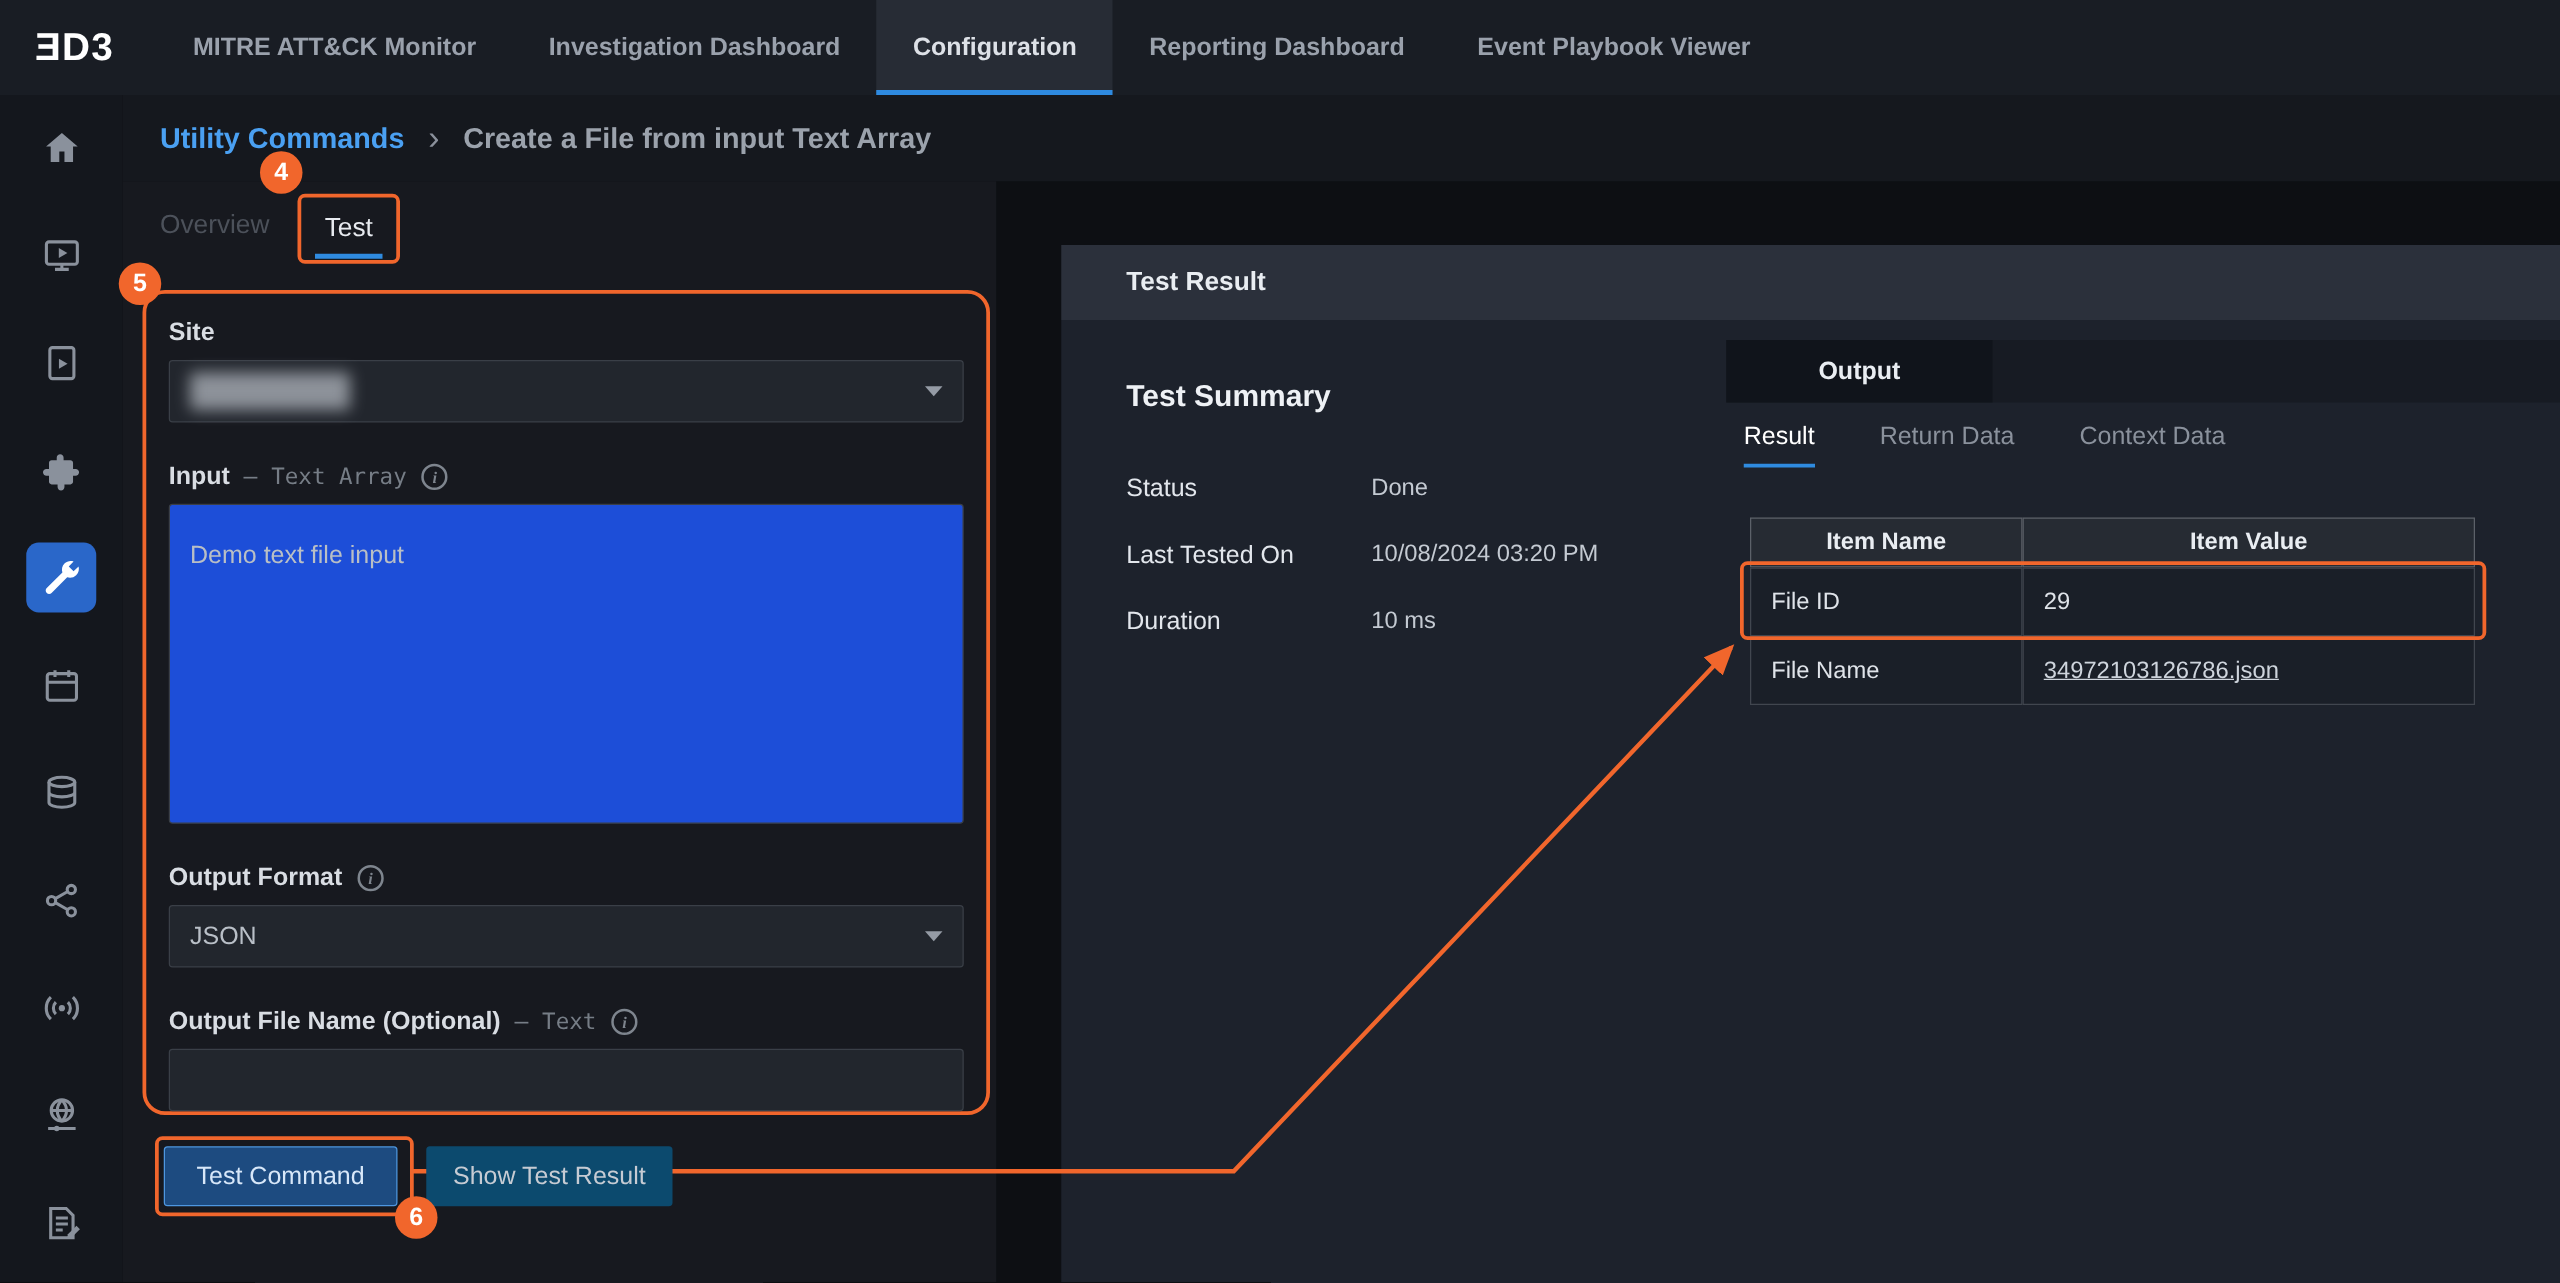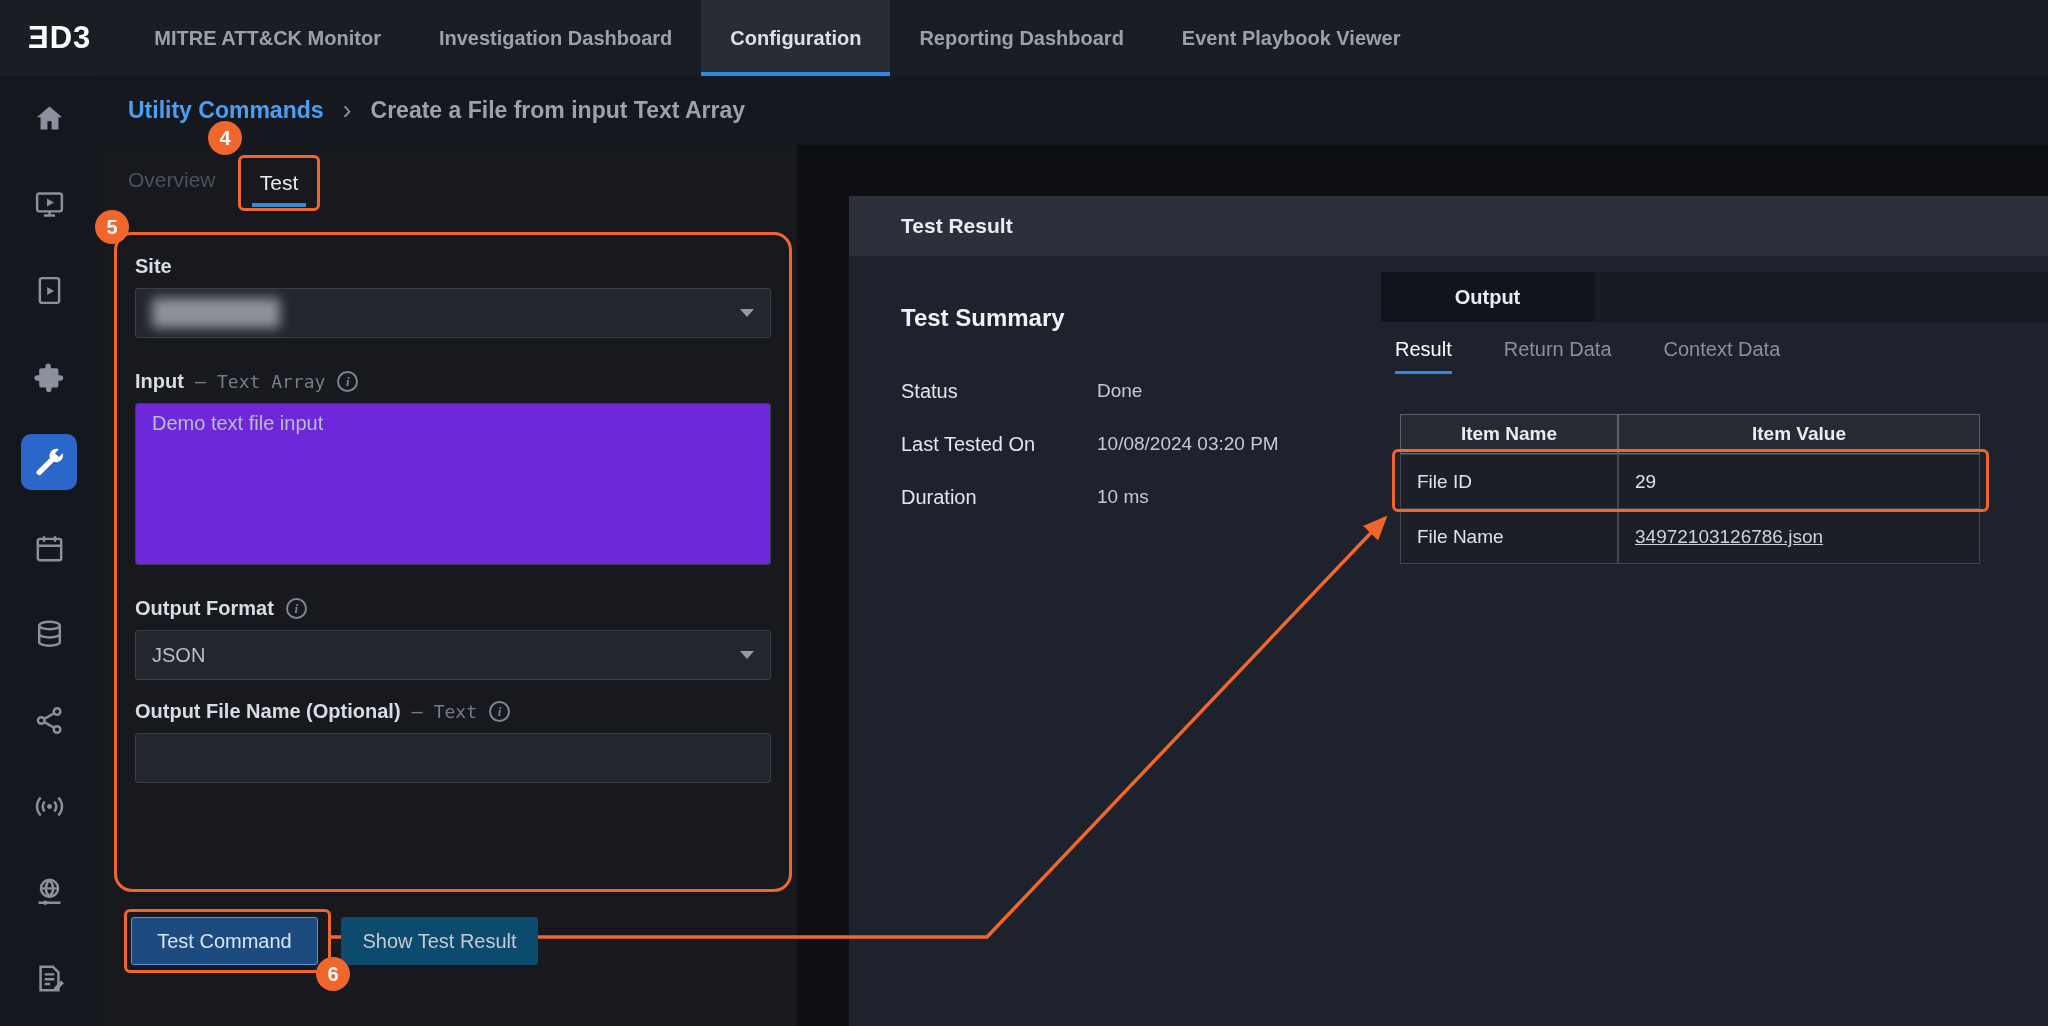--- a/index.html
+++ b/index.html
@@ -34,23 +34,23 @@
   .fbox { position:absolute; left:114px; top:232px; width:678px; height:660px; border:3px solid #f1662c; border-radius:18px; padding:14px 18px; z-index:3; }
   .fld-label-row { display:flex; align-items:center; }
   .fld-label { font-size:20px; font-weight:700; color:#d9dde3; }
   .fld-dash { color:#767d86; margin:0 11px; font-size:20px; }
   .fld-hint { font-family:"DejaVu Sans Mono", monospace; font-size:18px; color:#767d86; }
   .info-ic { width:21px; height:21px; border:2px solid #7e858e; border-radius:50%; color:#7e858e; display:inline-flex; align-items:center; justify-content:center; margin-left:12px; font-family:"Liberation Serif", serif; font-size:13px; font-weight:700; font-style:italic; cursor:pointer; }
   .info-ic::after { content:"i"; }
   .select { height:50px; background:#22262d; border:1px solid #3a3f47; border-radius:3px; display:flex; align-items:center; padding:0 16px; position:relative; color:#b9bfc7; font-size:20px; cursor:pointer; }
   .caret { position:absolute; right:16px; top:50%; margin-top:-4px; width:0; height:0; border-left:7px solid transparent; border-right:7px solid transparent; border-top:8px solid #959ba5; }
   .redact { width:128px; height:30px; background:#999ea6; border-radius:3px; filter:blur(6px); opacity:.9; }
-  .txtarea { height:162px; background:#6d28d9; border:1px solid #3a3f47; border-radius:3px; padding:8px 16px; color:#b9bfc5; font-size:20px; cursor:text; }
+  .txtarea { height:256px; background:#1d4ed8; border:1px solid #3a3f47; border-radius:3px; padding:29px 16px; color:#b9bfc5; font-size:20px; cursor:text; }
   .textinput { height:50px; background:#22262d; border:1px solid #3a3f47; border-radius:3px; cursor:text; }
-  .mt6{margin-top:6px}.mt10{margin-top:10px}.mt28{margin-top:20px}.mt32{margin-top:32px}
+  .mt6{margin-top:6px}.mt10{margin-top:10px}.mt28{margin-top:32px}.mt32{margin-top:32px}
 
   .btn-test { position:absolute; left:131px; top:917px; width:187px; height:48px; background:#1d4b80; border:1px solid #4e97e0; border-radius:3px; color:#d7e7f9; font-size:20px; display:flex; align-items:center; justify-content:center; z-index:5; cursor:pointer; }
   .btn-show { position:absolute; left:341px; top:917px; width:197px; height:48px; background:#0c4a6e; border-radius:3px; color:#c6cbd3; font-size:20px; display:flex; align-items:center; justify-content:center; z-index:5; cursor:pointer; }
 
   
   .result-header { position:absolute; left:849px; top:196px; right:0; height:60px; background:#2b303b; display:flex; align-items:center; padding-left:52px; color:#e9edf2; font-size:21px; font-weight:700; z-index:1; }
   .result-body { position:absolute; left:849px; top:256px; right:0; bottom:0; background:#1d222c; z-index:1; }
   .summary-title { position:absolute; left:52px; top:48px; font-size:24px; font-weight:700; color:#eef1f5; }
   .summary-rows { position:absolute; left:52px; top:124px; }
   .sum-row { display:flex; margin-bottom:30px; }

